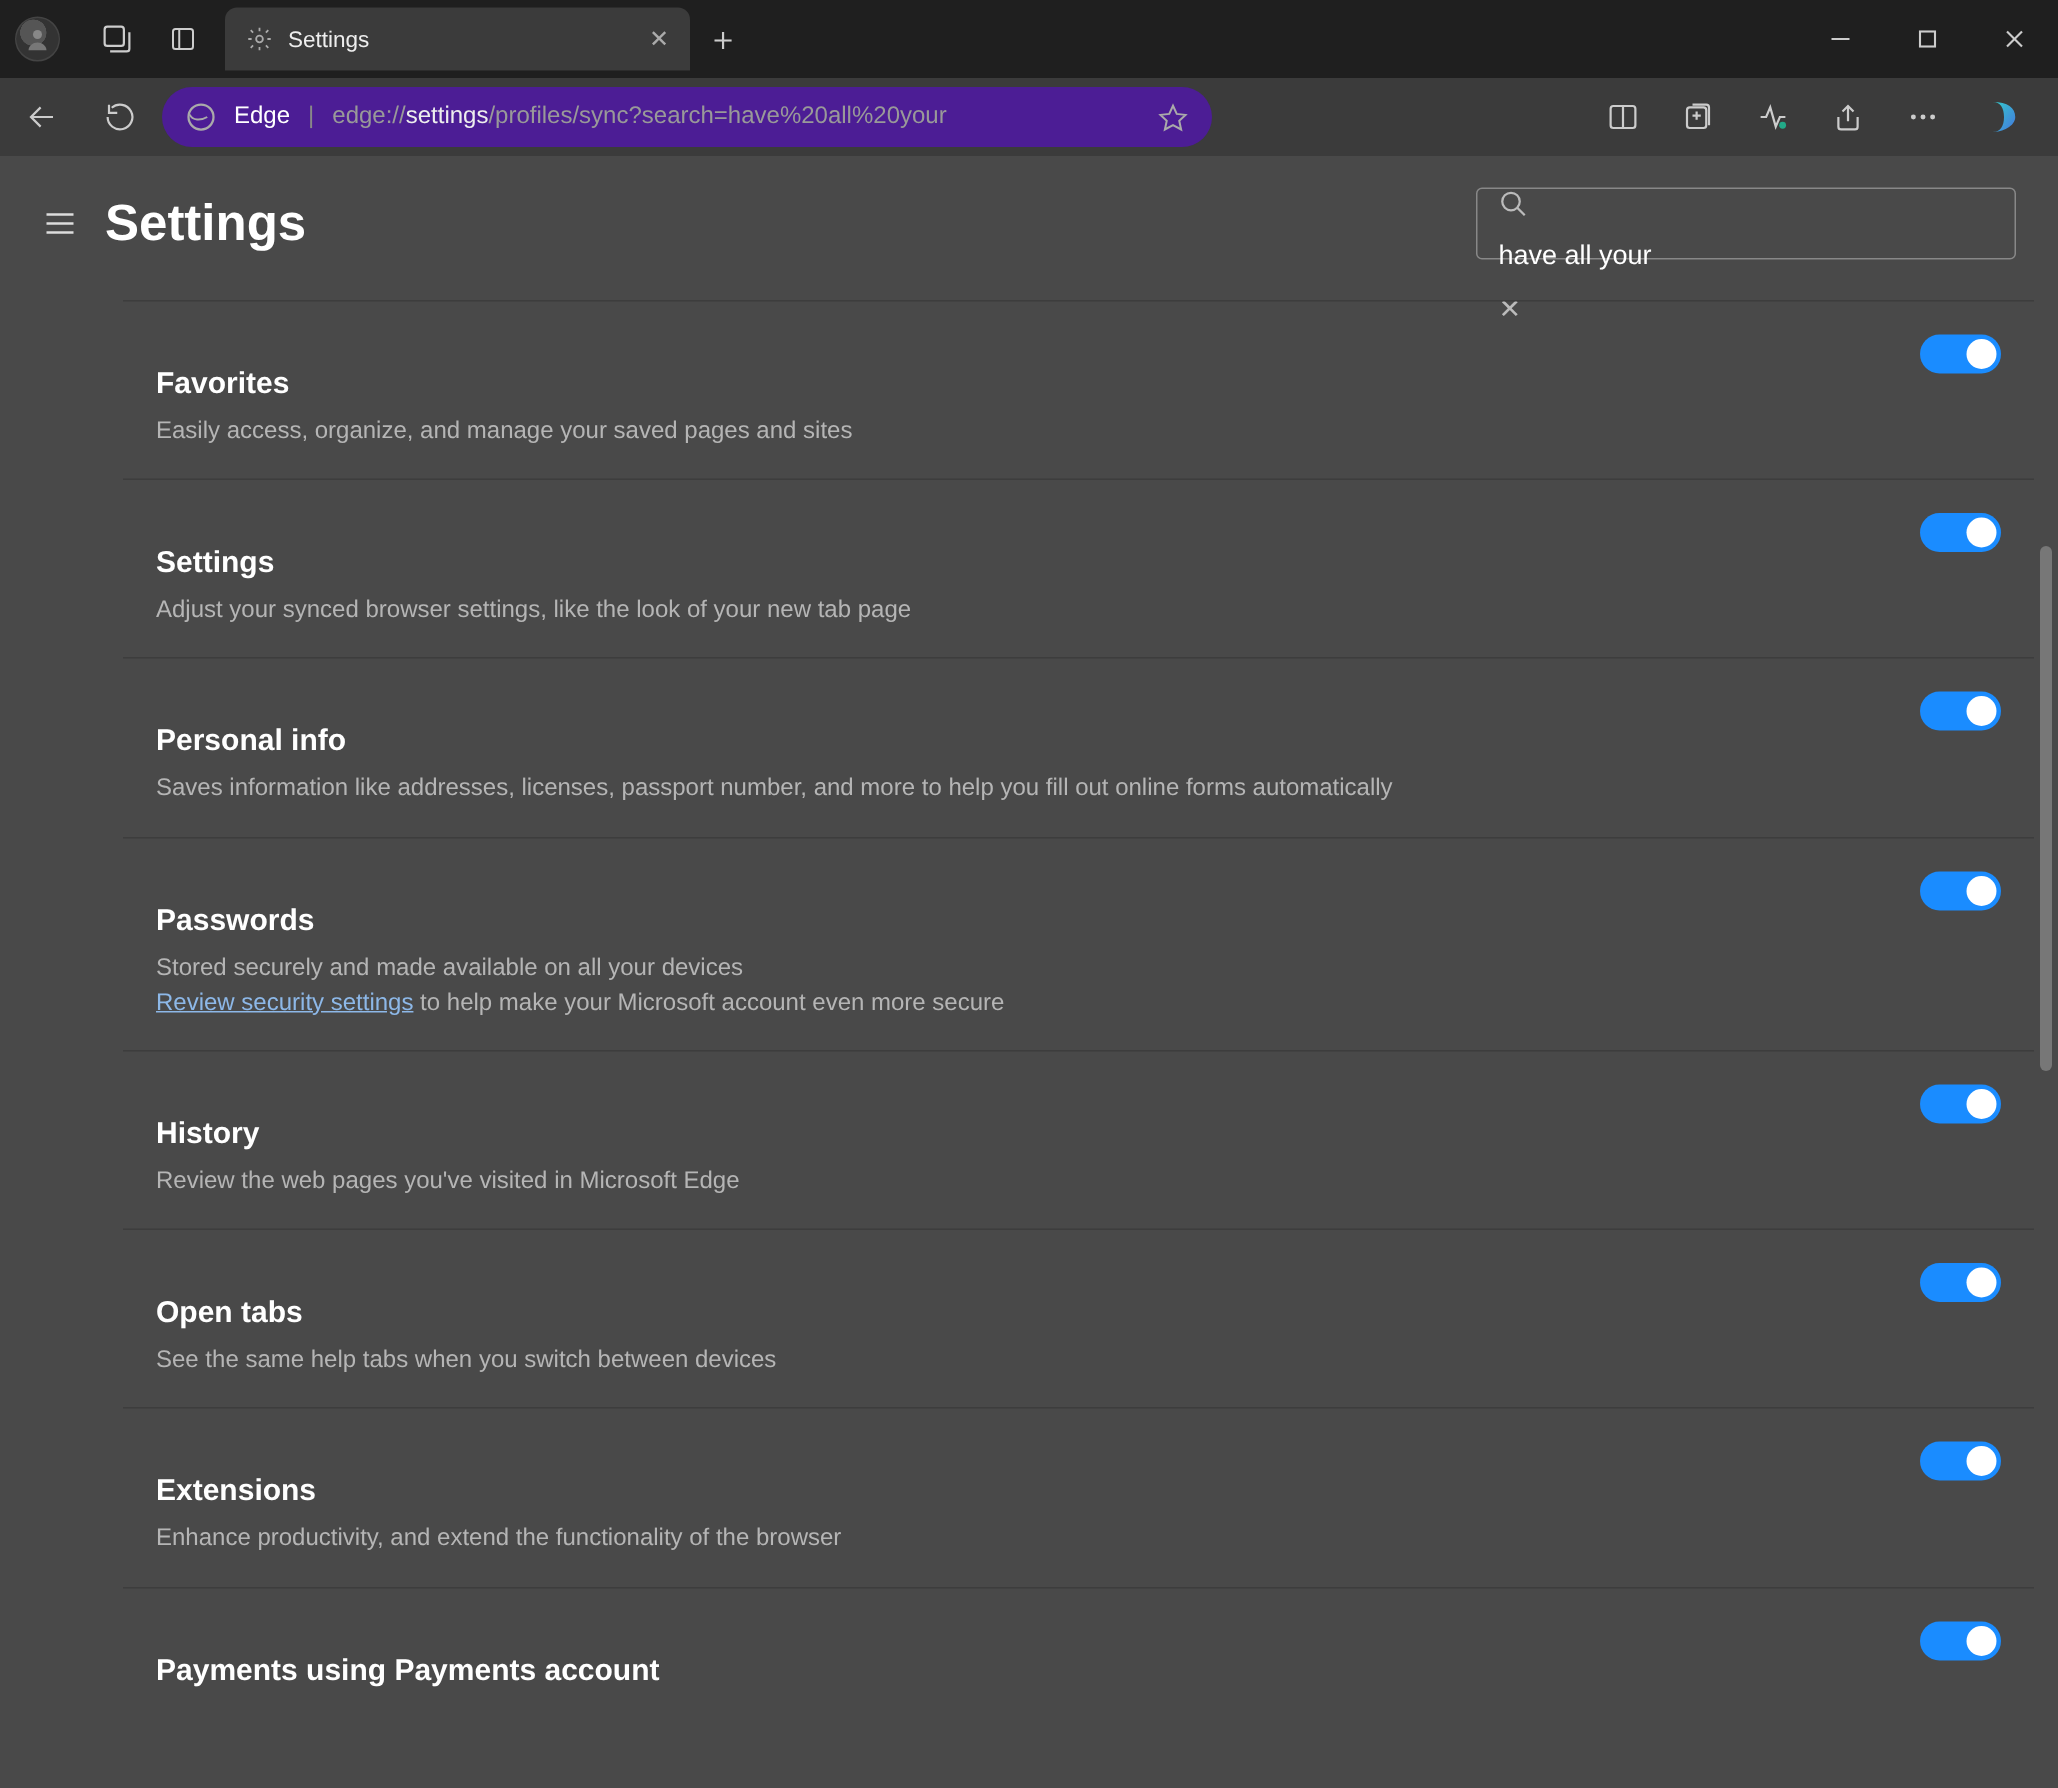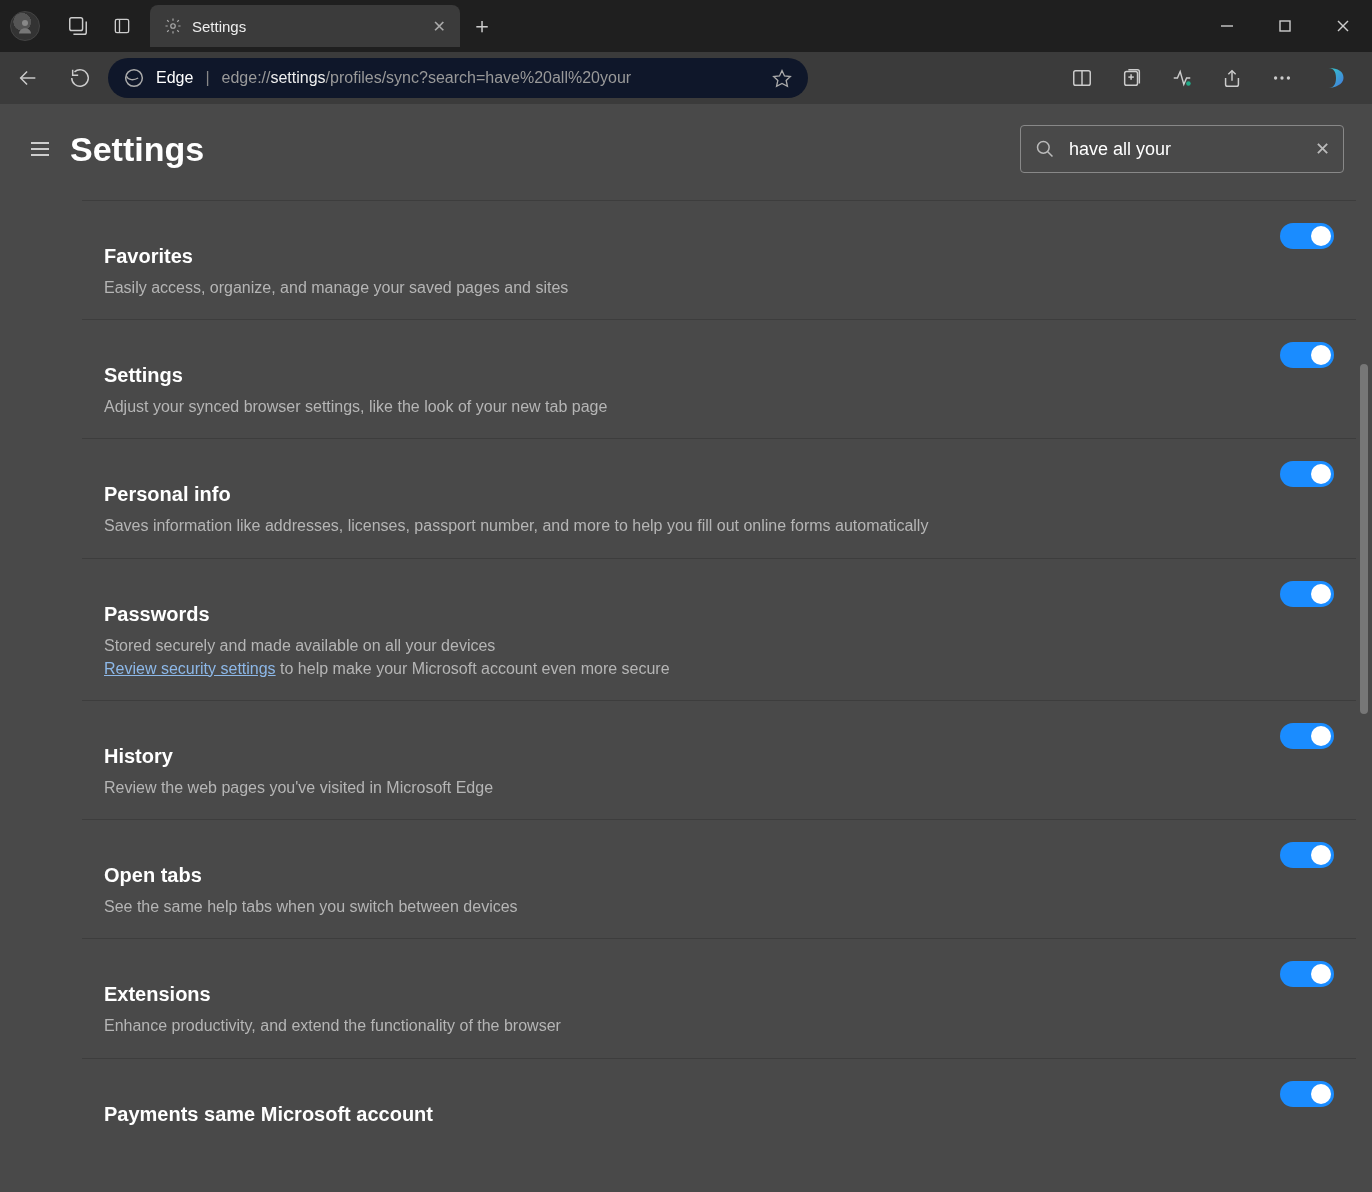--- a/index.html
+++ b/index.html
@@ -13,39 +13,39 @@
     .tab .gear { color: #aaa; width: 18px; height: 18px; }
     .tab .label { color: #eee; font-size: 15px; flex: 1; }
     .tab .close { color: #aaa; font-size: 16px; }
     .titlebar .plus { width: 44px; height: 44px; display:flex; align-items:center; justify-content:center; color:#ccc; font-size:22px; font-weight:300;}
     .titlebar .spacer { flex: 1; }
     .winctrl { width: 58px; height: 44px; display:flex; align-items:center; justify-content:center; color:#ccc;}
     
     
     .toolbar { height: 52px; background: #3b3b3b; display: flex; align-items: center; padding: 0 4px; gap: 4px;}
     .tbtn { width: 48px; height: 48px; display:flex; align-items:center; justify-content:center; color:#ccc;}
-    .addr { flex: 1; height: 40px; background: #0f172a; border-radius: 20px; display:flex; align-items:center; padding:0 16px; gap:12px; max-width: 700px;}
+    .addr { flex: 1; height: 40px; background: #4c1d95; border-radius: 20px; display:flex; align-items:center; padding:0 16px; gap:12px; max-width: 700px;}
     .addr .edge-logo { color:#ccc; display:flex; align-items:center; gap:6px;}
     .addr .edge-label { color:#fff; font-size:16px; }
     .addr .sep { color:#888; }
     .addr .url { color:#999; font-size:16px; white-space:nowrap;}
     .addr .url .bold { color:#eee; }
     .addr-spacer{flex:1;}
     .addr .star { color:#aaa; }
     .right-icons { display:flex; align-items:center; gap:2px; margin-left:auto;}
     .copilot { margin-left:4px; margin-right:8px;}
     svg { display:block; }
     
     
     .app { height: calc(1192px - 104px); background: #494949; position: relative; display:flex; flex-direction:column;}
     .hdr { height: 90px; display:flex; align-items:center; padding: 0 28px; gap: 18px;}
     .ham { color:#ddd; }
     .page-title { font-size: 34px; font-weight: 600; color:#fff;}
     .hdr-spacer { flex:1; }
-    .search-box { width: 324px; height: 48px; border:1px solid #888; border-radius: 4px; display:flex; align-items:center; padding: 0 14px; gap:14px;}
+    .search-box { width: 360px; height: 48px; border:1px solid #888; border-radius: 4px; display:flex; align-items:flex-start; padding: 0 14px; gap:14px;flex-direction:column;}
     .search-box .sicon { color:#bbb; }
     .search-box input { background: transparent; border:none; outline:none; color:#fff; font-size:18px; flex:1; font-family:inherit;}
     .search-box .clear { color:#bbb; font-size:18px;}
     
     .content-wrap { flex:1; overflow:hidden; position:relative;}
     .content { position:absolute; left:82px; right:16px; top:0; bottom:0;}
     .scrollbar { position:absolute; right:4px; top:0; width:8px; height:100%; }
     .scroll-thumb { position:absolute; right:0; top:170px; width:8px; height:350px; background:#777; border-radius:4px;}
     
     .item { border-top: 1px solid #3d3d3d; padding: 20px 22px 20px 22px; display:flex; gap:20px;}
@@ -287,21 +287,21 @@
           <div class="item-desc">Enhance productivity, and extend the functionality of the browser</div>
         </div>
         <div class="toggle">
             <div class="knob"></div>
           </div>
       </div>
 
 
       <div class="item" style="padding-bottom:4px;">
         <div class="item-text">
-          <div class="item-title">Payments same Microsoft account</div>
+          <div class="item-title">Payments using Payments account</div>
         </div>
         <div class="toggle">
             <div class="knob"></div>
           </div>
       </div>
 
     </div>
     <div class="scrollbar">
       <div class="scroll-thumb"></div>
     </div>

